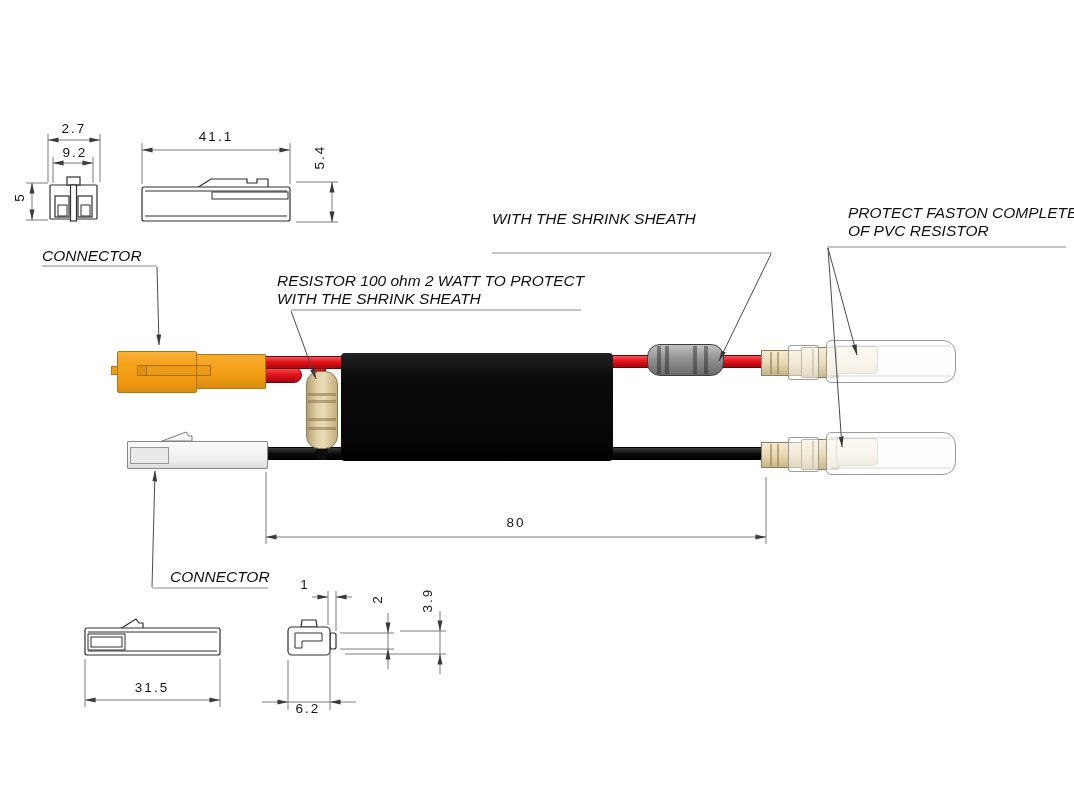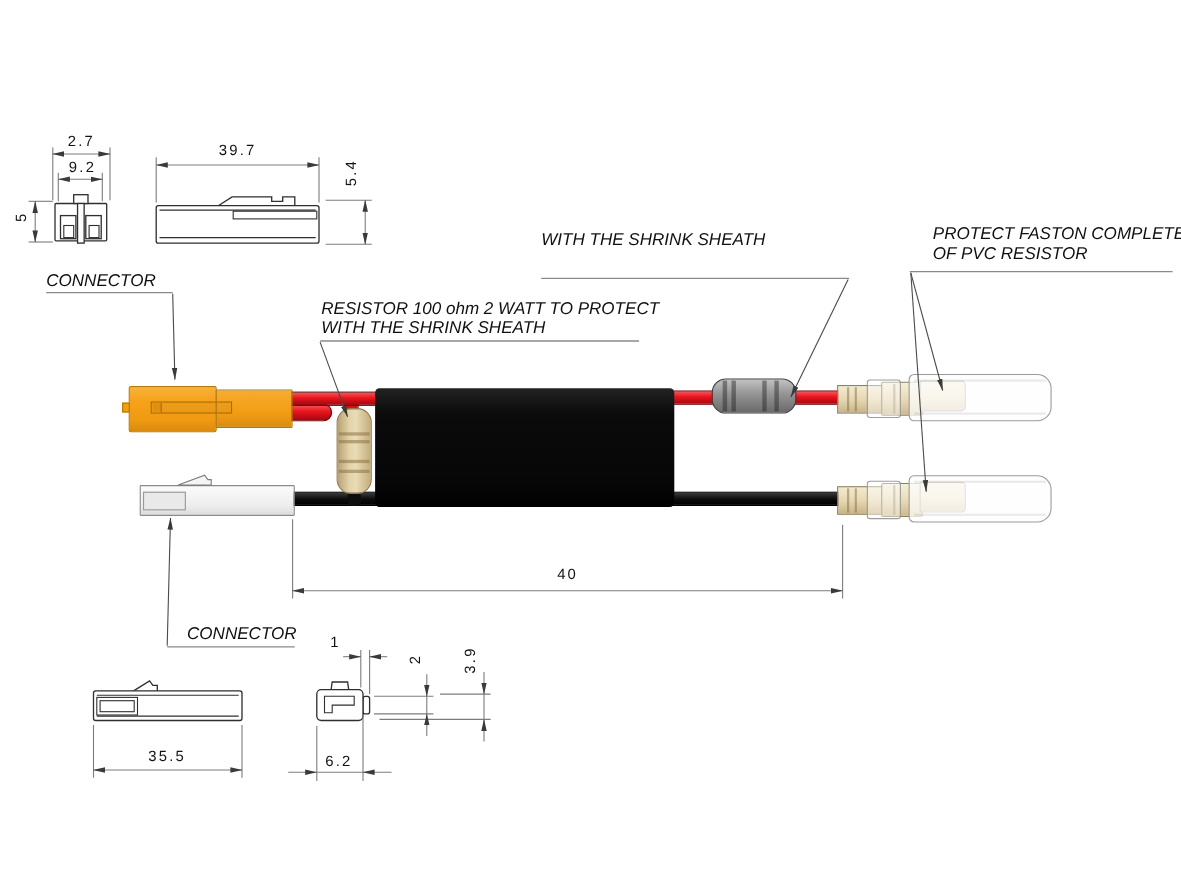--- a/index.html
+++ b/index.html
@@ -294,41 +294,41 @@
       <line class="lead" x1="152" y1="587" x2="155" y2="471" marker-end="url(#arr)"></line>
       <line class="lead" x1="291" y1="311" x2="316" y2="379" marker-end="url(#arr)"></line>
       <line class="lead" x1="771" y1="254" x2="719" y2="361" marker-end="url(#arr)"></line>
       <line class="lead" x1="828" y1="248" x2="857" y2="355" marker-end="url(#arr)"></line>
       <line class="lead" x1="828" y1="248" x2="842" y2="447" marker-end="url(#arr)"></line>
     </g>
   </svg>
 
   <div class="ann" style="left:42px;top:247px">CONNECTOR</div>
 
-  <div class="ann" style="left:292px;top:272px">
+  <div class="ann" style="left:277px;top:272px">
     <div>RESISTOR 100 ohm 2 WATT TO PROTECT</div>
     <div>WITH THE SHRINK SHEATH</div>
   </div>
 
   <div class="ann" style="left:492px;top:210px">
     <div>WITH THE SHRINK SHEATH</div>
   </div>
 
   <div class="ann" style="left:848px;top:204px">
     <div>PROTECT FASTON COMPLETE</div>
     <div>OF PVC RESISTOR</div>
   </div>
 
   <div class="ann" style="left:170px;top:568px">CONNECTOR</div>
 
   <span class="dim" style="left:74px;top:128px">2.7</span>
   <span class="dim" style="left:75px;top:152px">9.2</span>
   <span class="dim rot" style="left:19px;top:197px">5</span>
-  <span class="dim" style="left:216px;top:136px">39.7</span>
+  <span class="dim" style="left:216px;top:136px">41.1</span>
   <span class="dim rot" style="left:319px;top:157px">5.4</span>
-  <span class="dim" style="left:516px;top:522px">40</span>
-  <span class="dim" style="left:152px;top:687px">35.5</span>
+  <span class="dim" style="left:516px;top:522px">80</span>
+  <span class="dim" style="left:152px;top:687px">31.5</span>
   <span class="dim" style="left:305px;top:584px">1</span>
   <span class="dim rot" style="left:377px;top:599px">2</span>
   <span class="dim rot" style="left:427px;top:600px">3.9</span>
-  <span class="dim" style="left:308px;top:692px">6.2</span>
+  <span class="dim" style="left:308px;top:708px">6.2</span>
 
 </div>
 
 </body></html>

